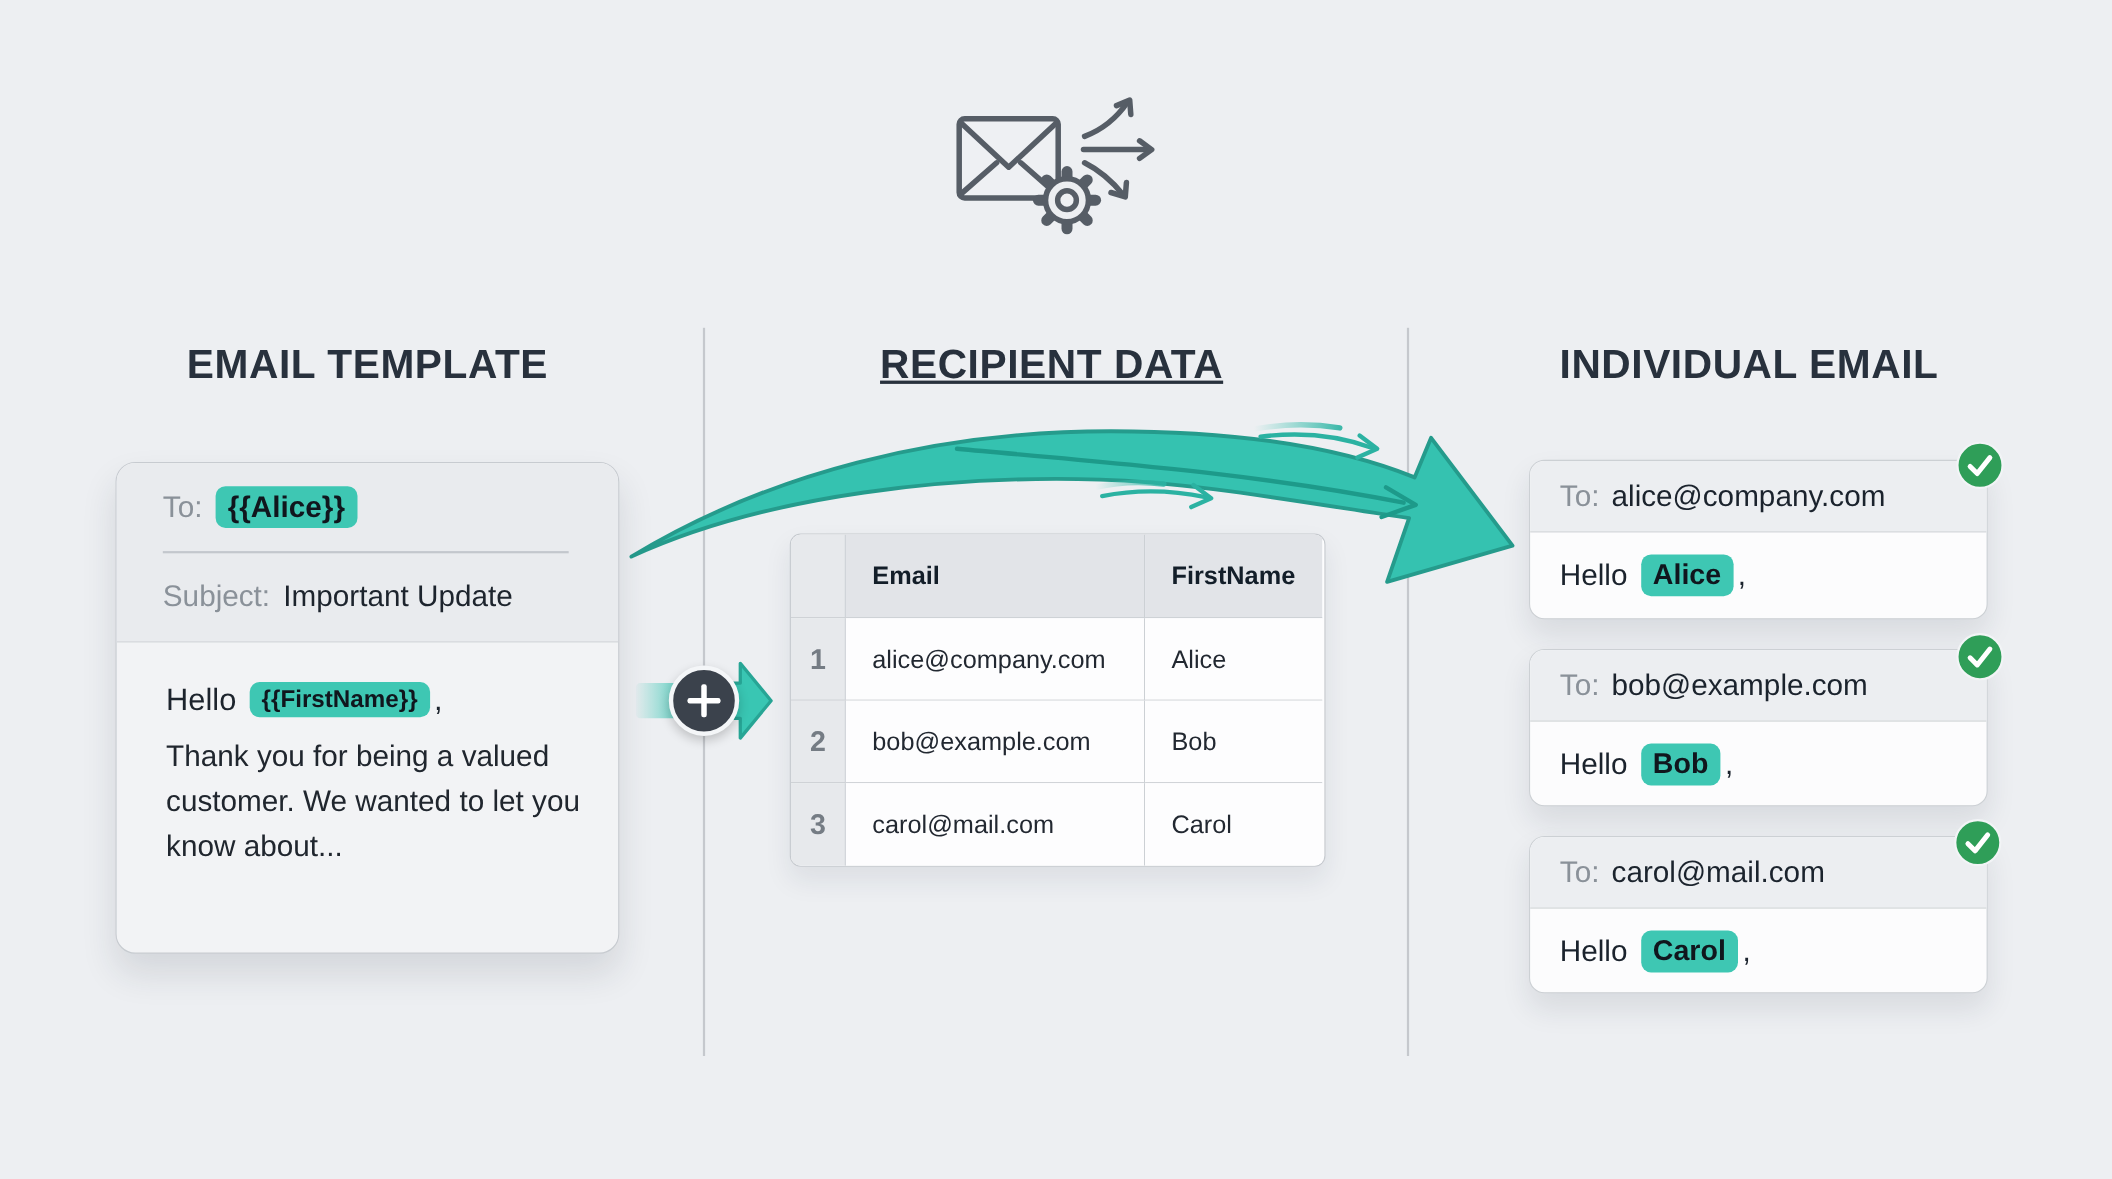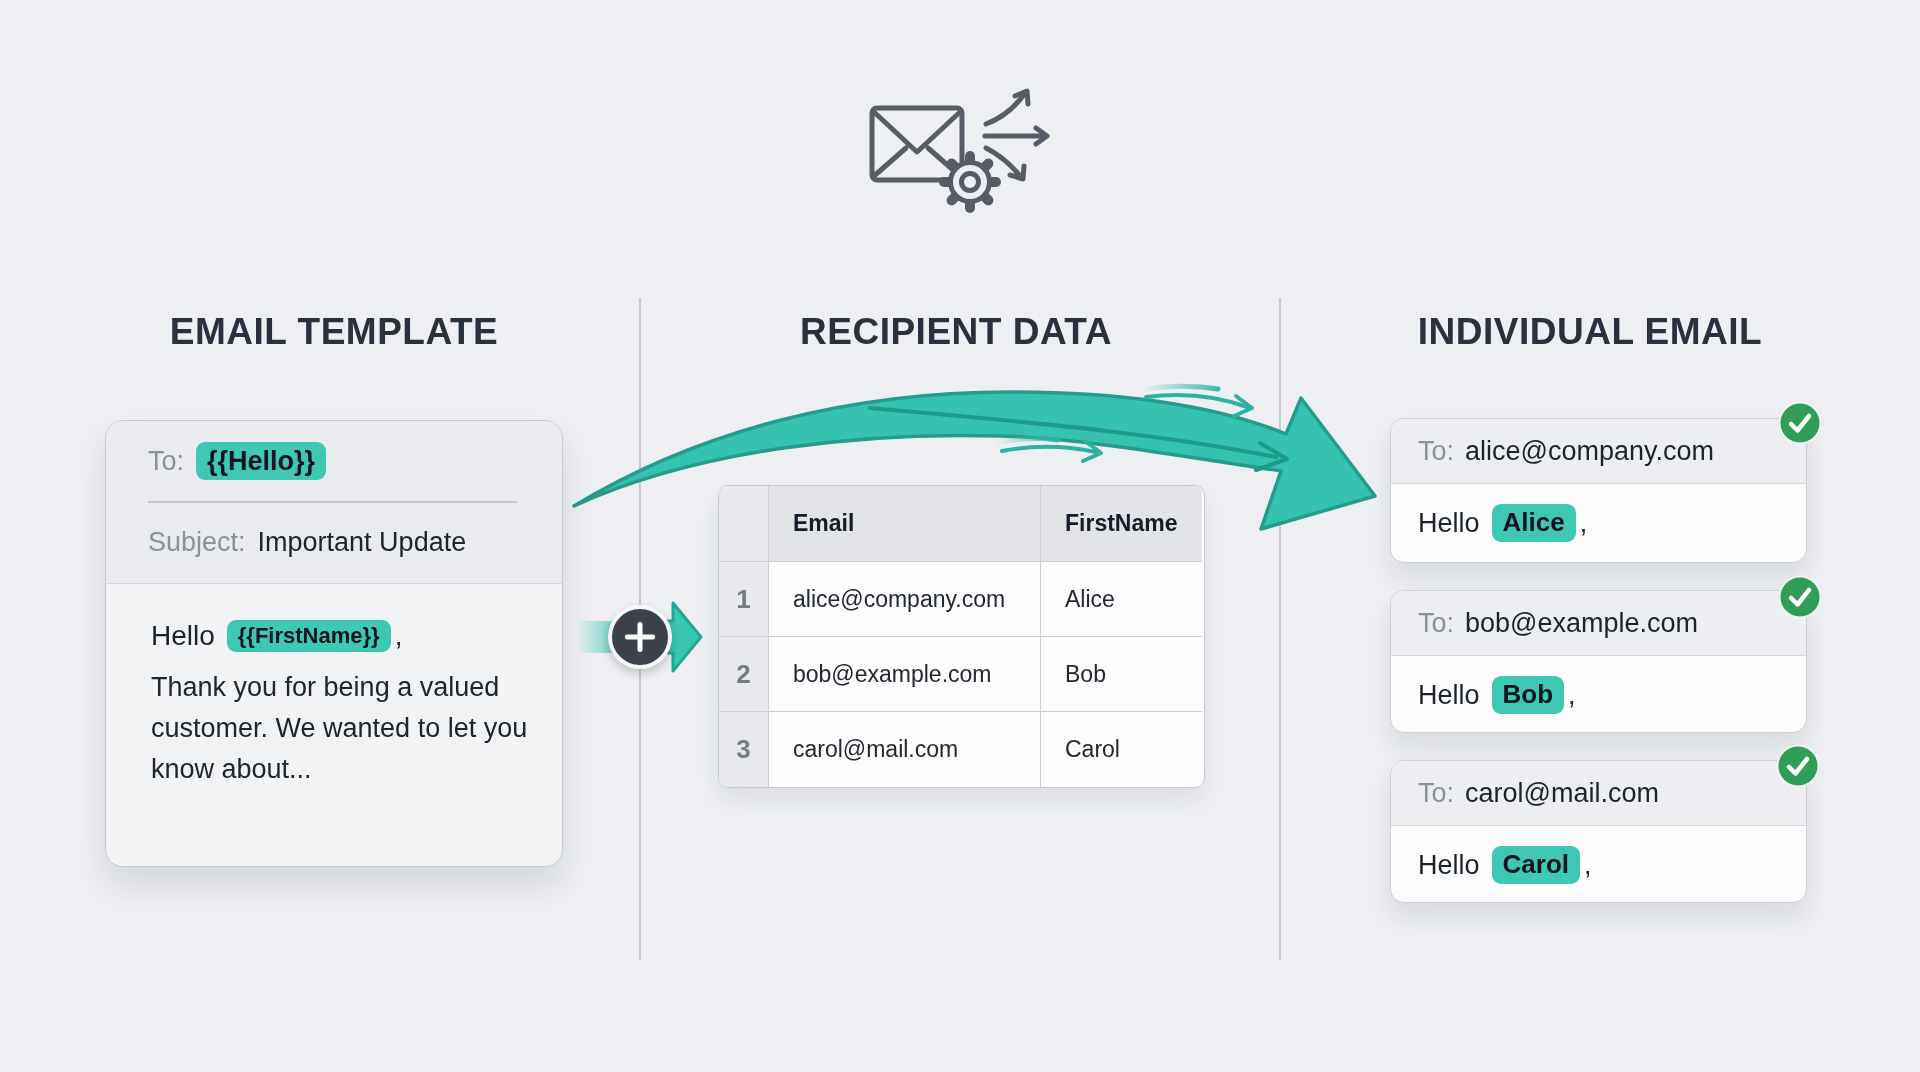--- a/index.html
+++ b/index.html
@@ -2,21 +2,21 @@
 <html><head>
 <meta charset="utf-8">
 <style>
   * { margin:0; padding:0; box-sizing:border-box; }
   html,body { width:1920px; height:1072px; }
   body { font-family:"Liberation Sans", sans-serif; background:#edeff2; position:relative; overflow:hidden; }
   .canvas { position:absolute; inset:0; width:1608px; height:1072px; background:#edeff2; }
 
   
   .sec-title { position:absolute; top:311px; transform:translateX(-50%); font-size:37px; font-weight:800; letter-spacing:.5px; color:#28313d; white-space:nowrap; }
-  .t1 { left:334px; } .t2 { left:956px; } .t3 { left:1590px; }
+  .t1 { left:334px; } .t2 { left:956px;text-decoration:underline; } .t3 { left:1590px; }
 
   
   .divider { position:absolute; top:298px; height:662px; width:2px; background:#c5c8cd; }
   .d1 { left:639px; } .d2 { left:1279px; }
 
   
   .hero-icon { position:absolute; left:850px; top:80px; }
 
   
   .flow { position:absolute; left:0; top:0; pointer-events:none; }
@@ -137,21 +137,21 @@
       <path d="M 1002 451 Q 1048 442 1096 452" stroke="#2bb2a2" stroke-width="4"></path>
       <path d="M 1085 441 L 1101 453 L 1083 461" stroke="#2bb2a2" stroke-width="4"></path>
     </g>
     <polygon points="652,621 673,621 673,603 701,637 673,671 673,653 652,653" fill="#39c6b3" stroke="#27a595" stroke-width="3" stroke-linejoin="round"></polygon>
   </svg>
 
   <div class="tcard">
     <div class="tcard-head">
       <div class="tcard-row">
         <span class="lbl">To:</span>
-        <span class="pill">{{Hello}}</span>
+        <span class="pill">{{Alice}}</span>
       </div>
       <div class="inner-divider"></div>
       <div class="tcard-row">
         <span class="lbl">Subject:</span>
         <span class="val">Important Update</span>
       </div>
     </div>
     <div class="tcard-body">
       <div class="greeting">
         <span>Hello</span>

